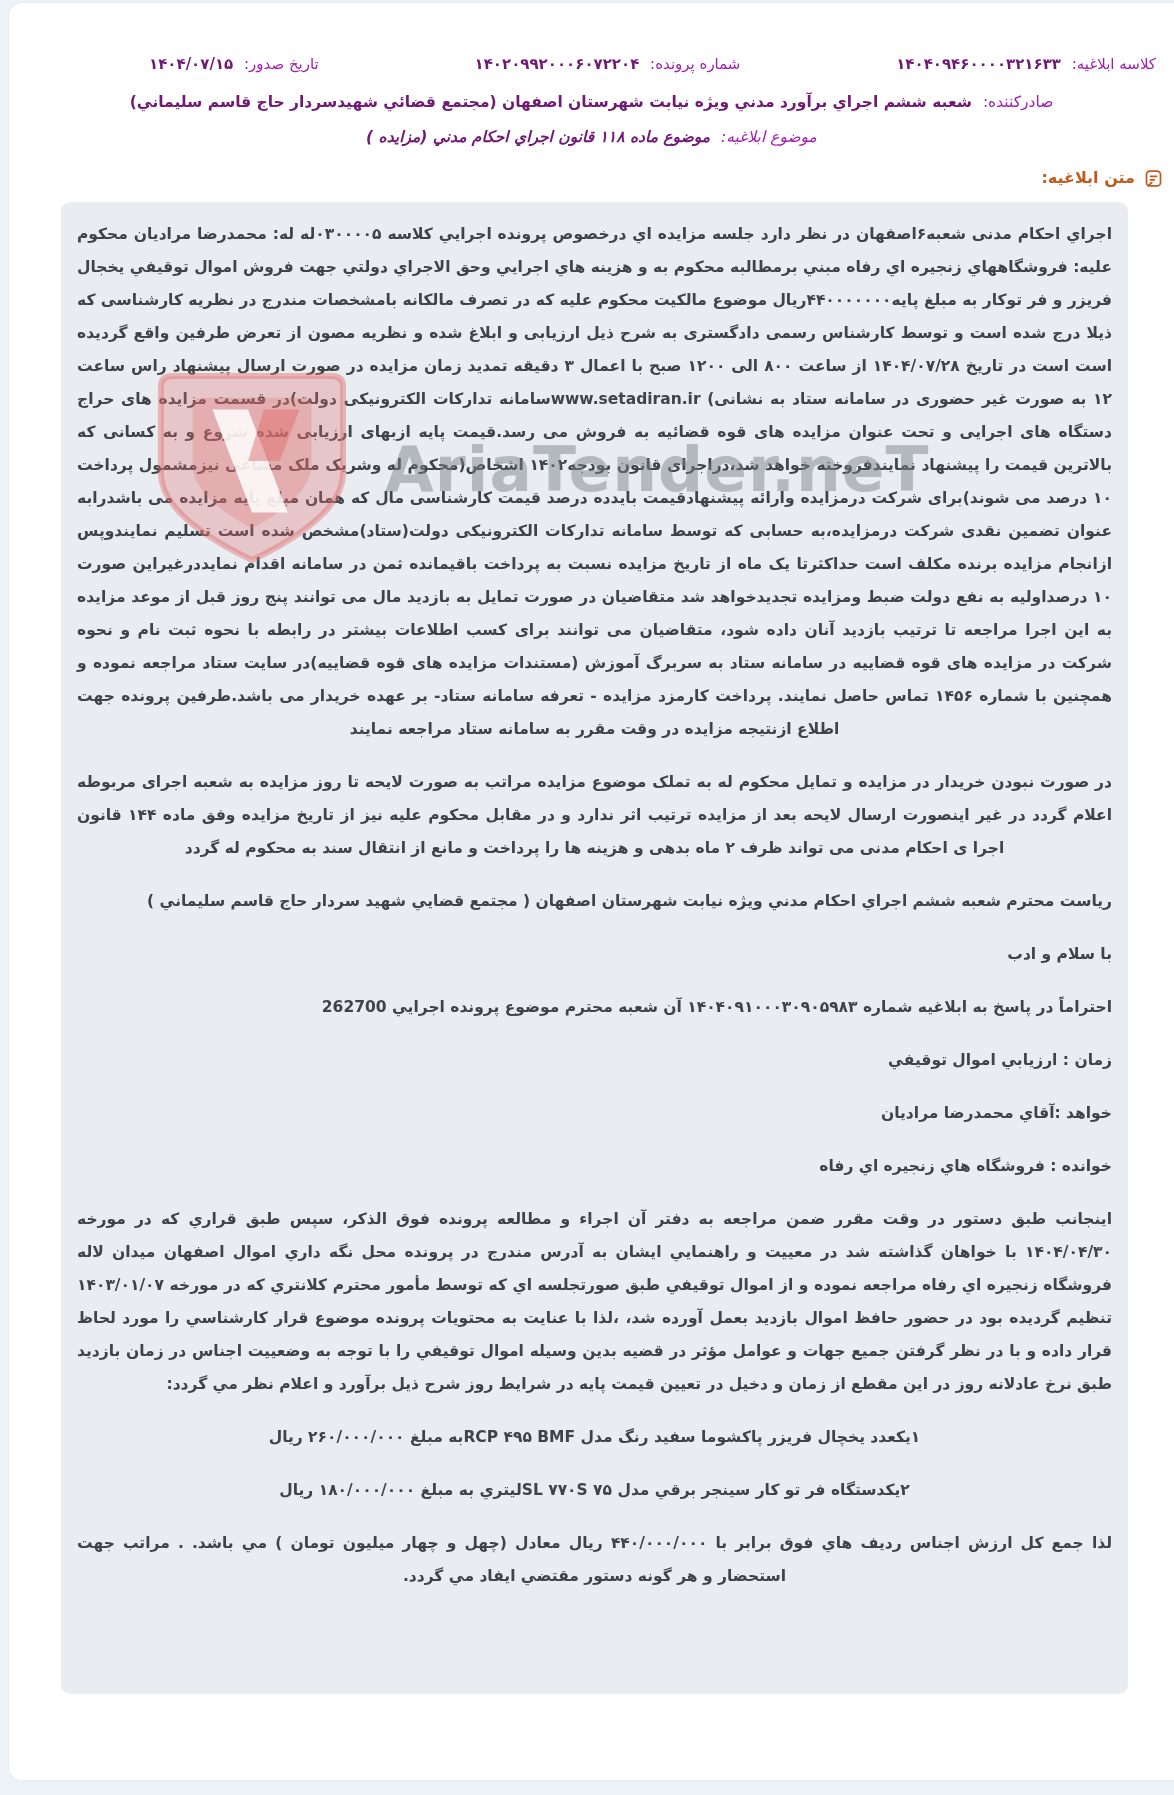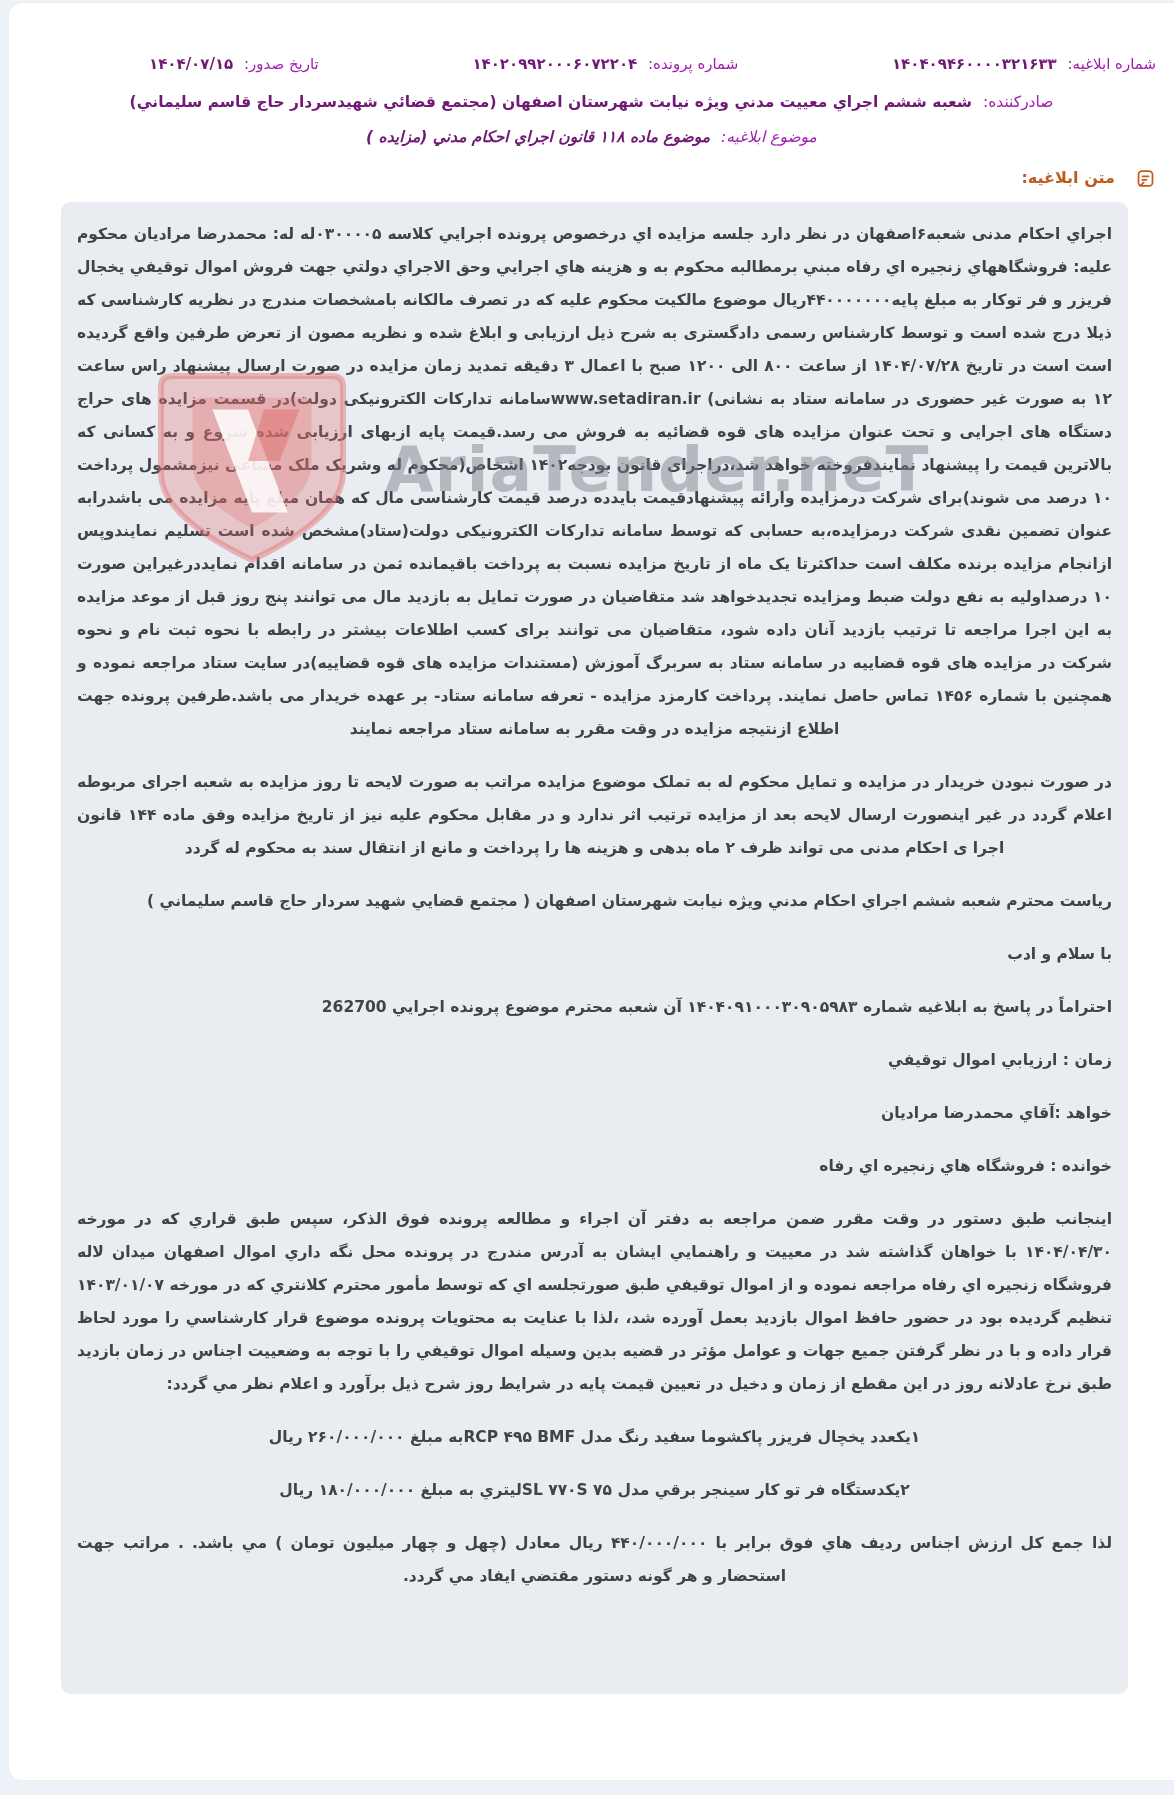--- a/index.html
+++ b/index.html
@@ -23,22 +23,22 @@
     padding:50px 18px 0 140px;
     font-size:15px; line-height:22px;
   }
   .hdr-field { white-space:nowrap; }
   .lbl { color:#a21caf; font-weight:400; }
   .val { color:#701a75; font-weight:700; margin-right:6px; }
   .issuer-row { text-align:center; margin-top:16px; font-size:15.5px; line-height:22px; }
   .subject-row { text-align:center; margin-top:13px; font-size:15.5px; line-height:22px;font-style:italic; }
   
   .section-head {
-    display:flex; align-items:center; gap:20px;
-    padding:0 18px; margin-top:18px;
+    display:flex; align-items:center; gap:8px;
+    padding:0 10px; margin-top:18px;
     color:#c05a1d; font-weight:700; font-size:16px; line-height:24px;
   }
   .clip-icon { width:21px; height:21px; display:inline-block; flex:0 0 auto; }
   .clip-icon svg { width:100%; height:100%; display:block; }
   
   .textbox {
     position:relative;
     margin:12px 46px 0 52px;
     min-height:1492px;
     background:#e9edf1;
@@ -68,36 +68,36 @@
   }
 </style>
 </head>
 <body>
 
 <div class="page">
   <div class="card">
 
     <div class="hdr-row">
       <div class="hdr-field">
-        <span class="lbl">شماره ابلاغیه:</span>
+        <span class="lbl">کلاسه ابلاغیه:</span>
         <span class="val">۱۴۰۴۰۹۴۶۰۰۰۰۳۲۱۶۳۳</span>
       </div>
       <div class="hdr-field">
         <span class="lbl">شماره پرونده:</span>
         <span class="val">۱۴۰۲۰۹۹۲۰۰۰۶۰۷۲۲۰۴</span>
       </div>
       <div class="hdr-field">
         <span class="lbl">تاریخ صدور:</span>
         <span class="val">۱۴۰۴/۰۷/۱۵</span>
       </div>
     </div>
 
     <div class="issuer-row">
       <span class="lbl">صادرکننده:</span>
-      <span class="val">شعبه ششم اجراي معییت مدني ویژه نیابت شهرستان اصفهان (مجتمع قضائي شهیدسردار حاج قاسم سلیماني)</span>
+      <span class="val">شعبه ششم اجراي برآورد مدني ویژه نیابت شهرستان اصفهان (مجتمع قضائي شهیدسردار حاج قاسم سلیماني)</span>
     </div>
 
     <div class="subject-row">
       <span class="lbl">موضوع ابلاغیه:</span>
       <span class="val">موضوع ماده ۱۱۸ قانون اجراي احکام مدني (مزایده )</span>
     </div>
 
     <div class="section-head">
       <span class="clip-icon">
         <svg viewBox="0 0 24 24" fill="none" stroke="#c05a1d" stroke-width="2" stroke-linecap="round" stroke-linejoin="round">

